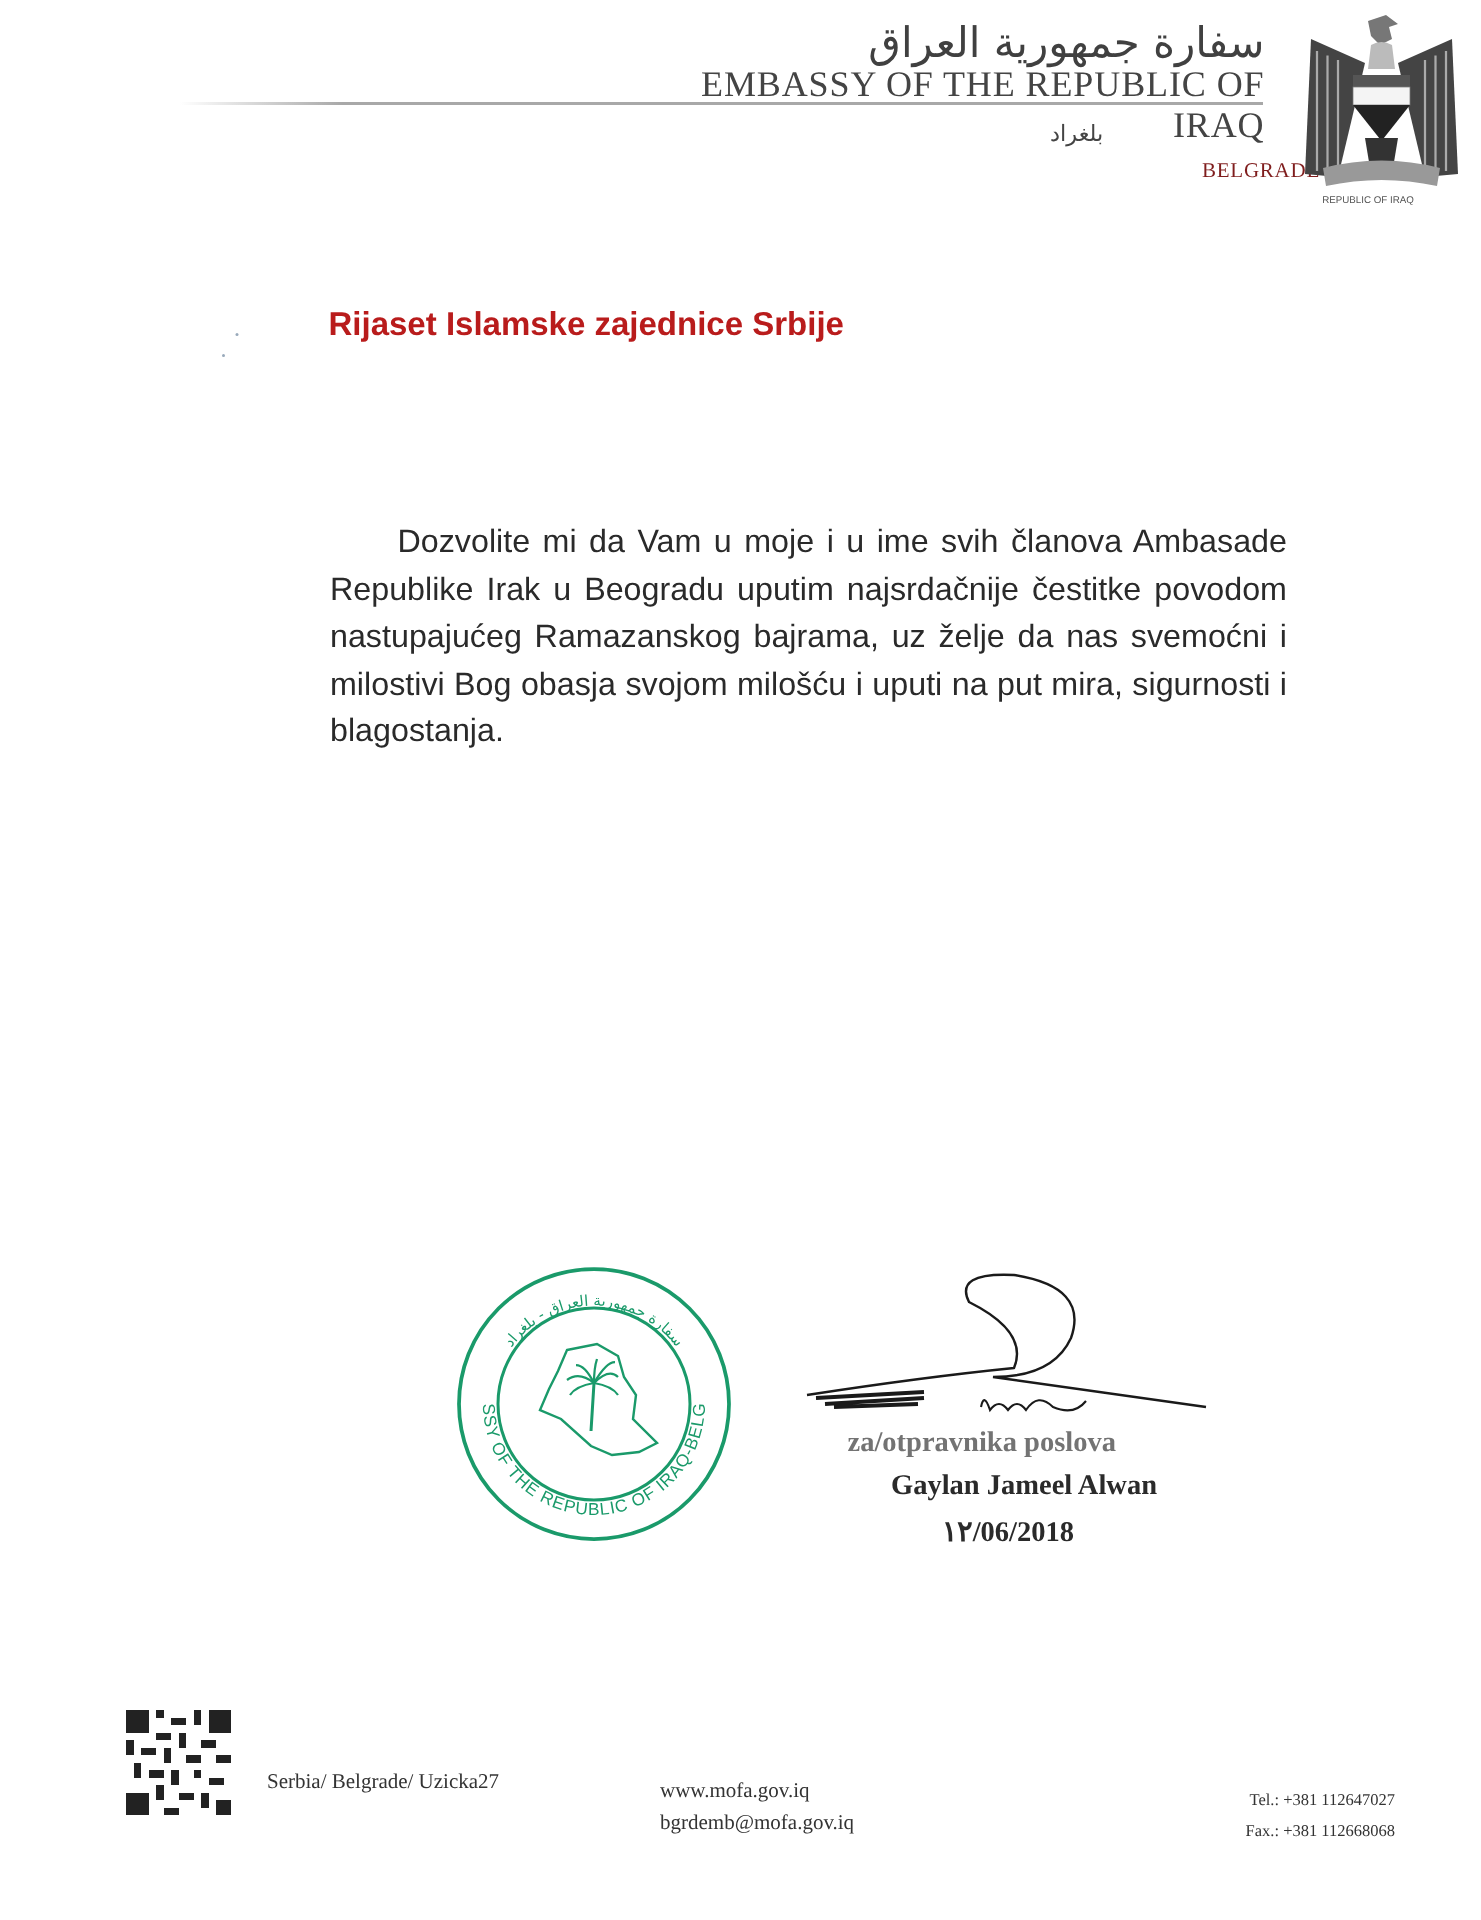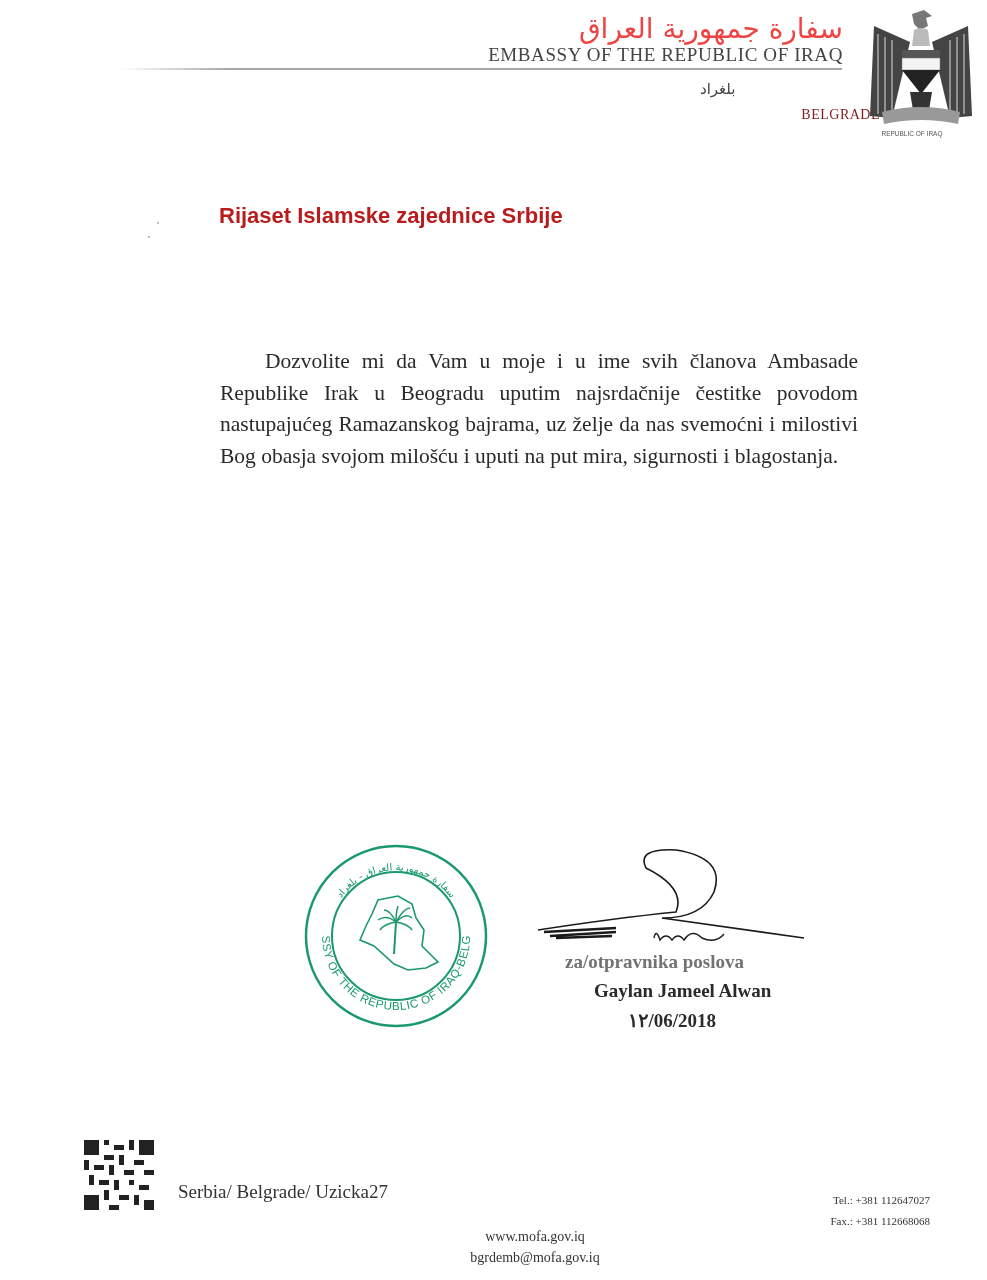--- a/index.html
+++ b/index.html
@@ -1,47 +1,47 @@
 <!DOCTYPE html>
 <html><head>
 <meta charset="utf-8">
 <style>
   html, body { margin: 0; padding: 0; background: #ffffff; }
   body { width: 987px; height: 1280px; position: relative; overflow: hidden; font-family: "Liberation Serif", serif; color: #222; }
   .abs { position: absolute; }
 
   
-  .hdr-arabic { left: 478px; top: 12px; width: 365px; text-align: right; font-family: "DejaVu Sans", sans-serif; font-size: 28px; color: #ef4444; letter-spacing: 2px; direction: rtl; line-height: 34px; }
-  .hdr-english { left: 430px; top: 44px; width: 413px; text-align: right; font-family: "Liberation Serif", serif; font-size: 19px; color: #444; letter-spacing: 0.6px; }
+  .hdr-arabic { left: 478px; top: 12px; width: 365px; text-align: right; font-family: "DejaVu Sans", sans-serif; font-size: 28px; color: #404040; letter-spacing: 2px; direction: rtl; line-height: 34px; }
+  .hdr-english { left: 430px; top: 44px; width: 413px; text-align: right; font-family: "Liberation Serif", serif; font-size: 24px; color: #444; letter-spacing: 0.6px; }
   .hdr-rule { left: 120px; top: 68px; width: 722px; height: 2px; background: linear-gradient(to right, rgba(160,160,160,0), #a8a8a8 15%, #a8a8a8); }
   .hdr-city-ar { left: 700px; top: 80px; width: 140px; text-align: left; font-family: "DejaVu Sans", sans-serif; font-size: 15px; color: #444; direction: rtl; letter-spacing: 1px; }
   .hdr-city-en { left: 740px; top: 107px; width: 140px; text-align: right; font-family: "Liberation Serif", serif; font-size: 14px; color: #7f1d1d; letter-spacing: 0.5px; }
 
   .emblem { left: 862px; top: 6px; width: 118px; height: 140px; }
   .emblem-caption { left: 862px; top: 130px; width: 100px; text-align: center; font-family: "Liberation Sans", sans-serif; font-size: 6.5px; color: #555; }
 
   
   .addressee { left: 219px; top: 203px; font-family: Liberation Sans, sans-serif; font-weight: bold; font-size: 22px; color: #b91c1c; }
 
   
-  .body-text { left: 220px; top: 346px; width: 638px; font-family: Liberation Serif, serif; font-size: 21.5px; line-height: 31.5px; color: #2a2a2a; text-align: justify; text-indent: 45px; }
+  .body-text { left: 220px; top: 346px; width: 638px; font-family: Liberation Sans, sans-serif; font-size: 21.5px; line-height: 31.5px; color: #2a2a2a; text-align: justify; text-indent: 45px; }
 
   
   .stamp { left: 300px; top: 842px; width: 192px; height: 188px; }
 
   
   .signature { left: 536px; top: 848px; width: 270px; height: 110px; }
   .sig-title { left: 565px; top: 951px; font-family: "Liberation Serif", serif; font-weight: bold; font-size: 19px; color: #737373; }
   .sig-name { left: 578px; top: 980px; font-family: "Liberation Serif", serif; font-weight: bold; font-size: 19px; color: #2a2a2a; margin-left: 16px; }
   .sig-date { left: 628px; top: 1009px; font-family: "Liberation Serif", serif; font-weight: bold; font-size: 19px; color: #2a2a2a; }
 
   
   .qr { left: 84px; top: 1140px; width: 70px; height: 70px; }
-  .ft-addr { left: 178px; top: 1181px; font-family: "Liberation Serif", serif; font-size: 19px; color: #333; }
-  .ft-web { left: 440px; top: 1184px; width: 190px; text-align: center; font-family: "Liberation Serif", serif; font-size: 14px; color: #333; line-height: 21px; margin-top: 42px; }
+  .ft-addr { left: 178px; top: 1181px; font-family: "Liberation Serif", serif; font-size: 14px; color: #333; }
+  .ft-web { left: 440px; top: 1184px; width: 190px; font-family: "Liberation Serif", serif; font-size: 14px; color: #333; line-height: 21px; }
   .ft-tel { left: 760px; top: 1190px; width: 170px; text-align: right; font-family: "Liberation Serif", serif; font-size: 11px; color: #333; line-height: 21px; }
 
   .speck { width: 2px; height: 2px; background: #9ab; border-radius: 50%; }
 </style>
 </head>
 <body>
 
 <div class="abs hdr-arabic">سفارة جمهورية العراق</div>
 <div class="abs hdr-english">EMBASSY OF THE REPUBLIC OF IRAQ</div>
 <div class="abs hdr-rule"></div>

